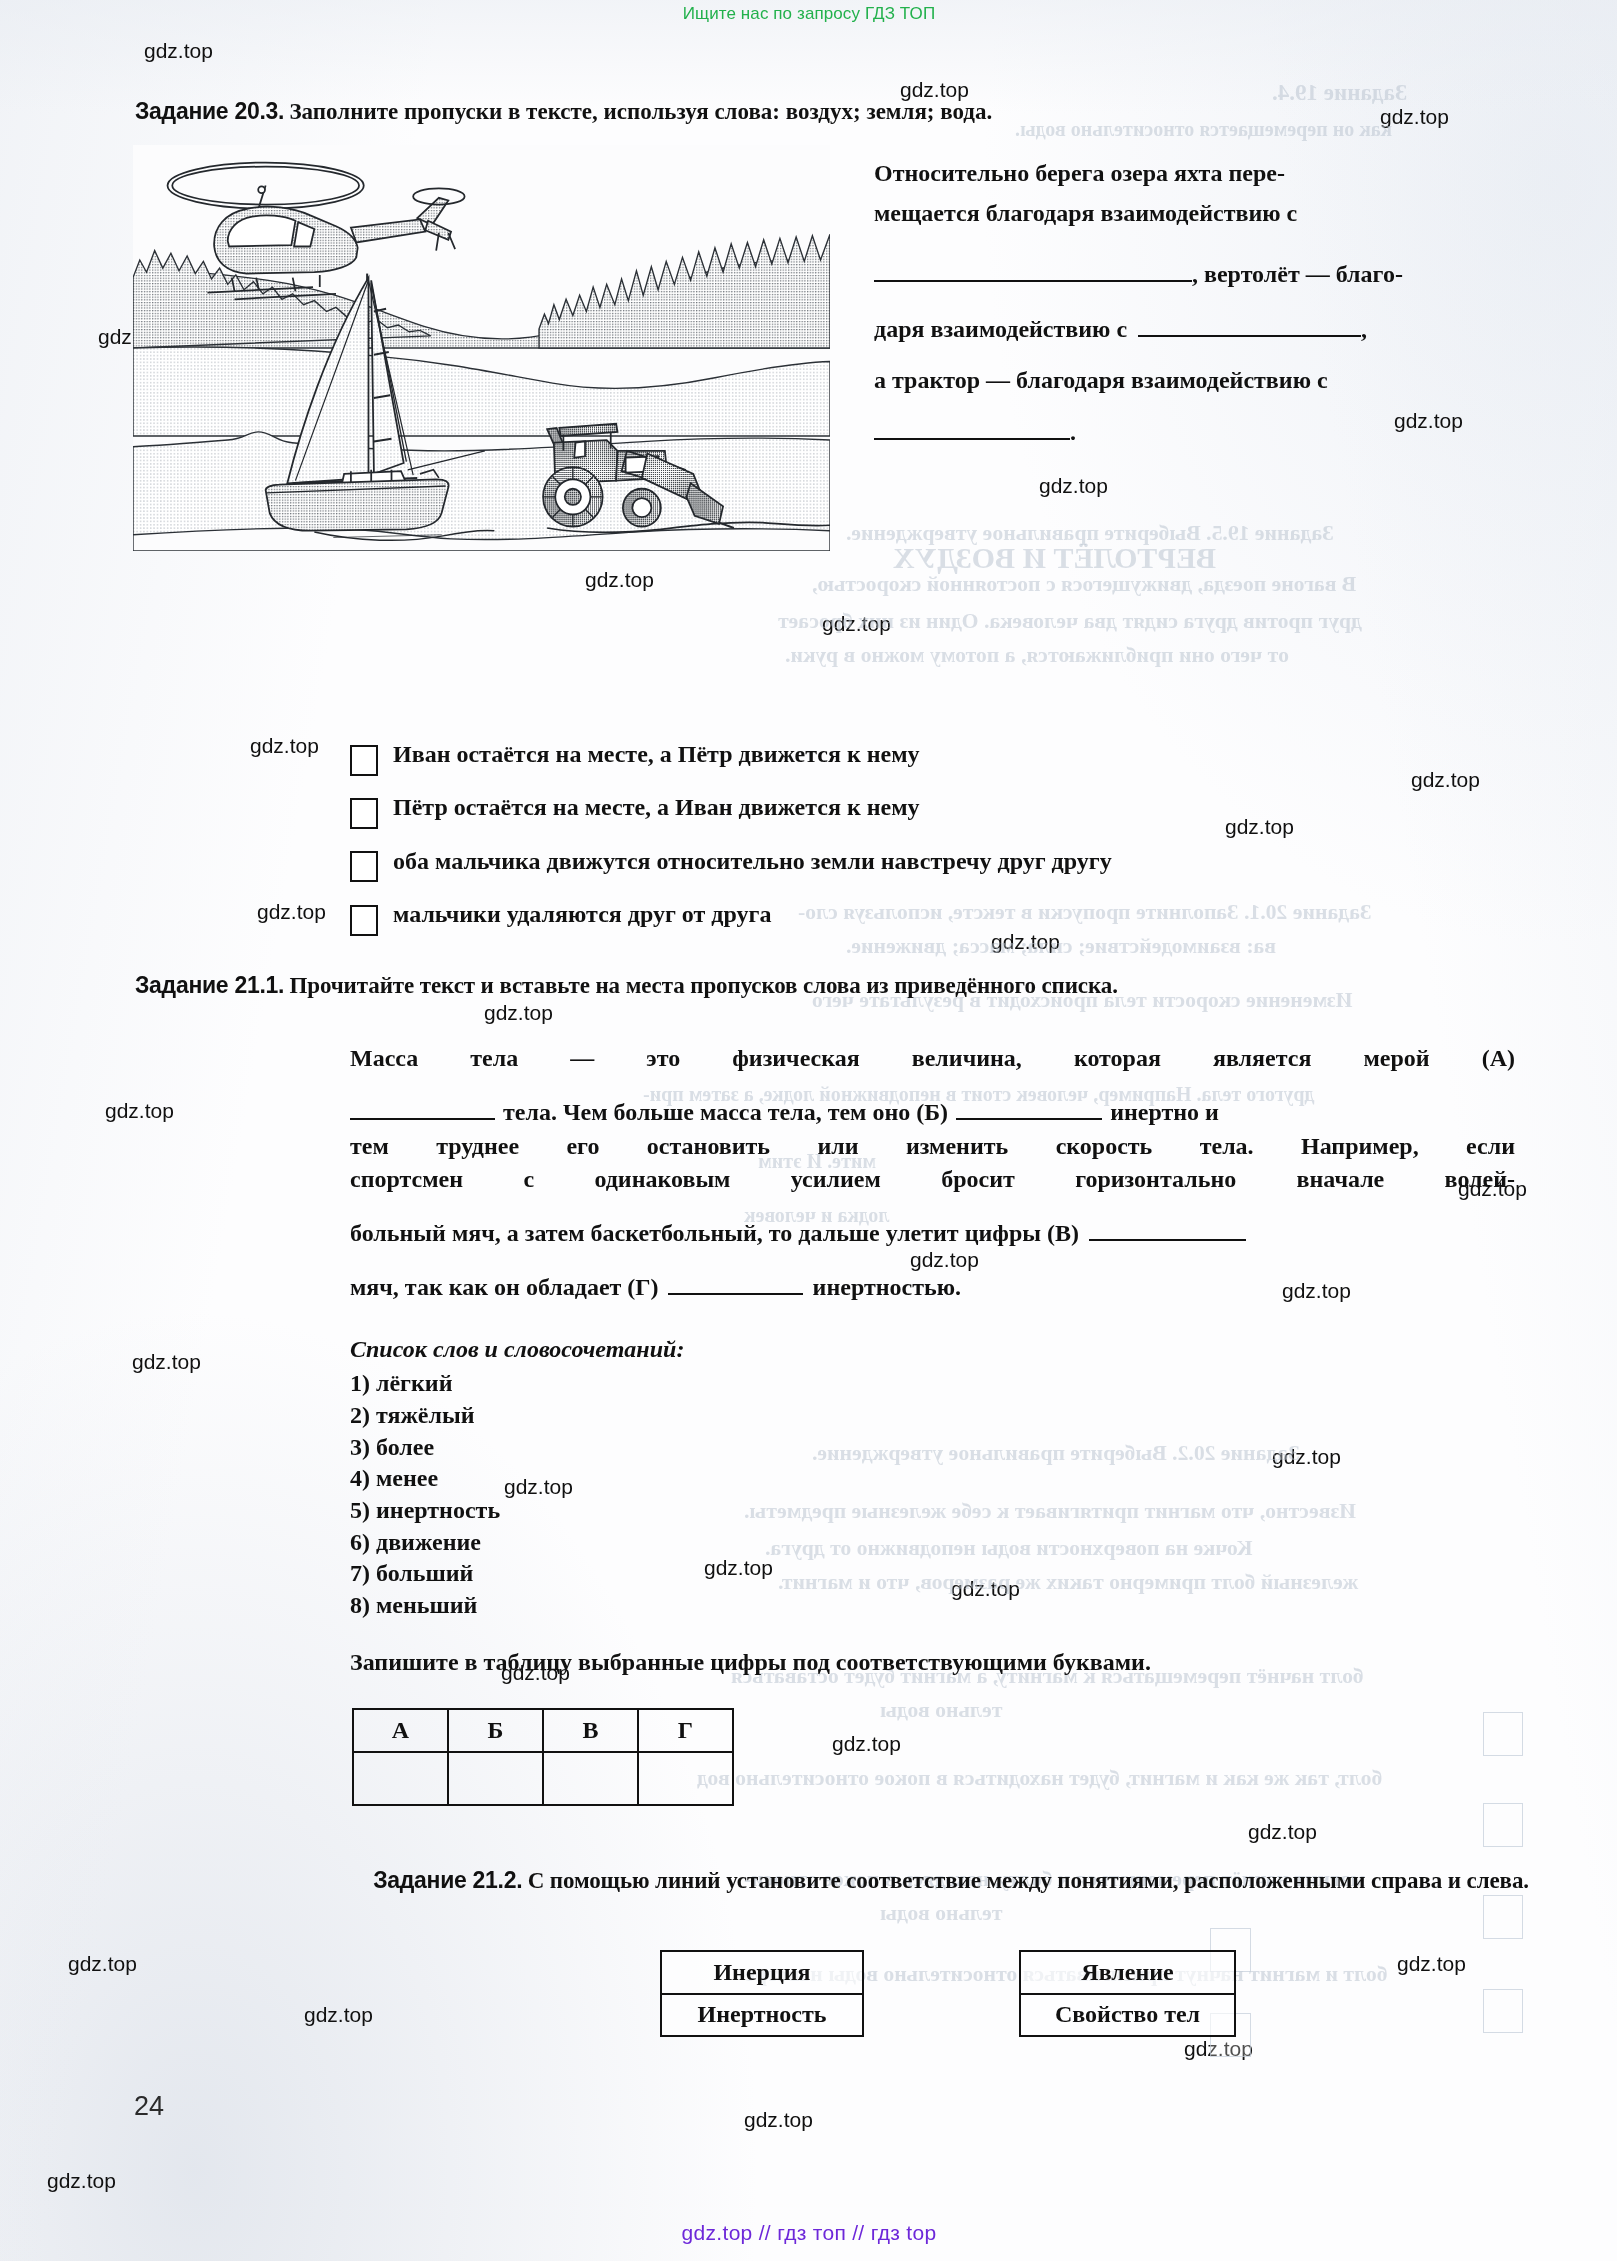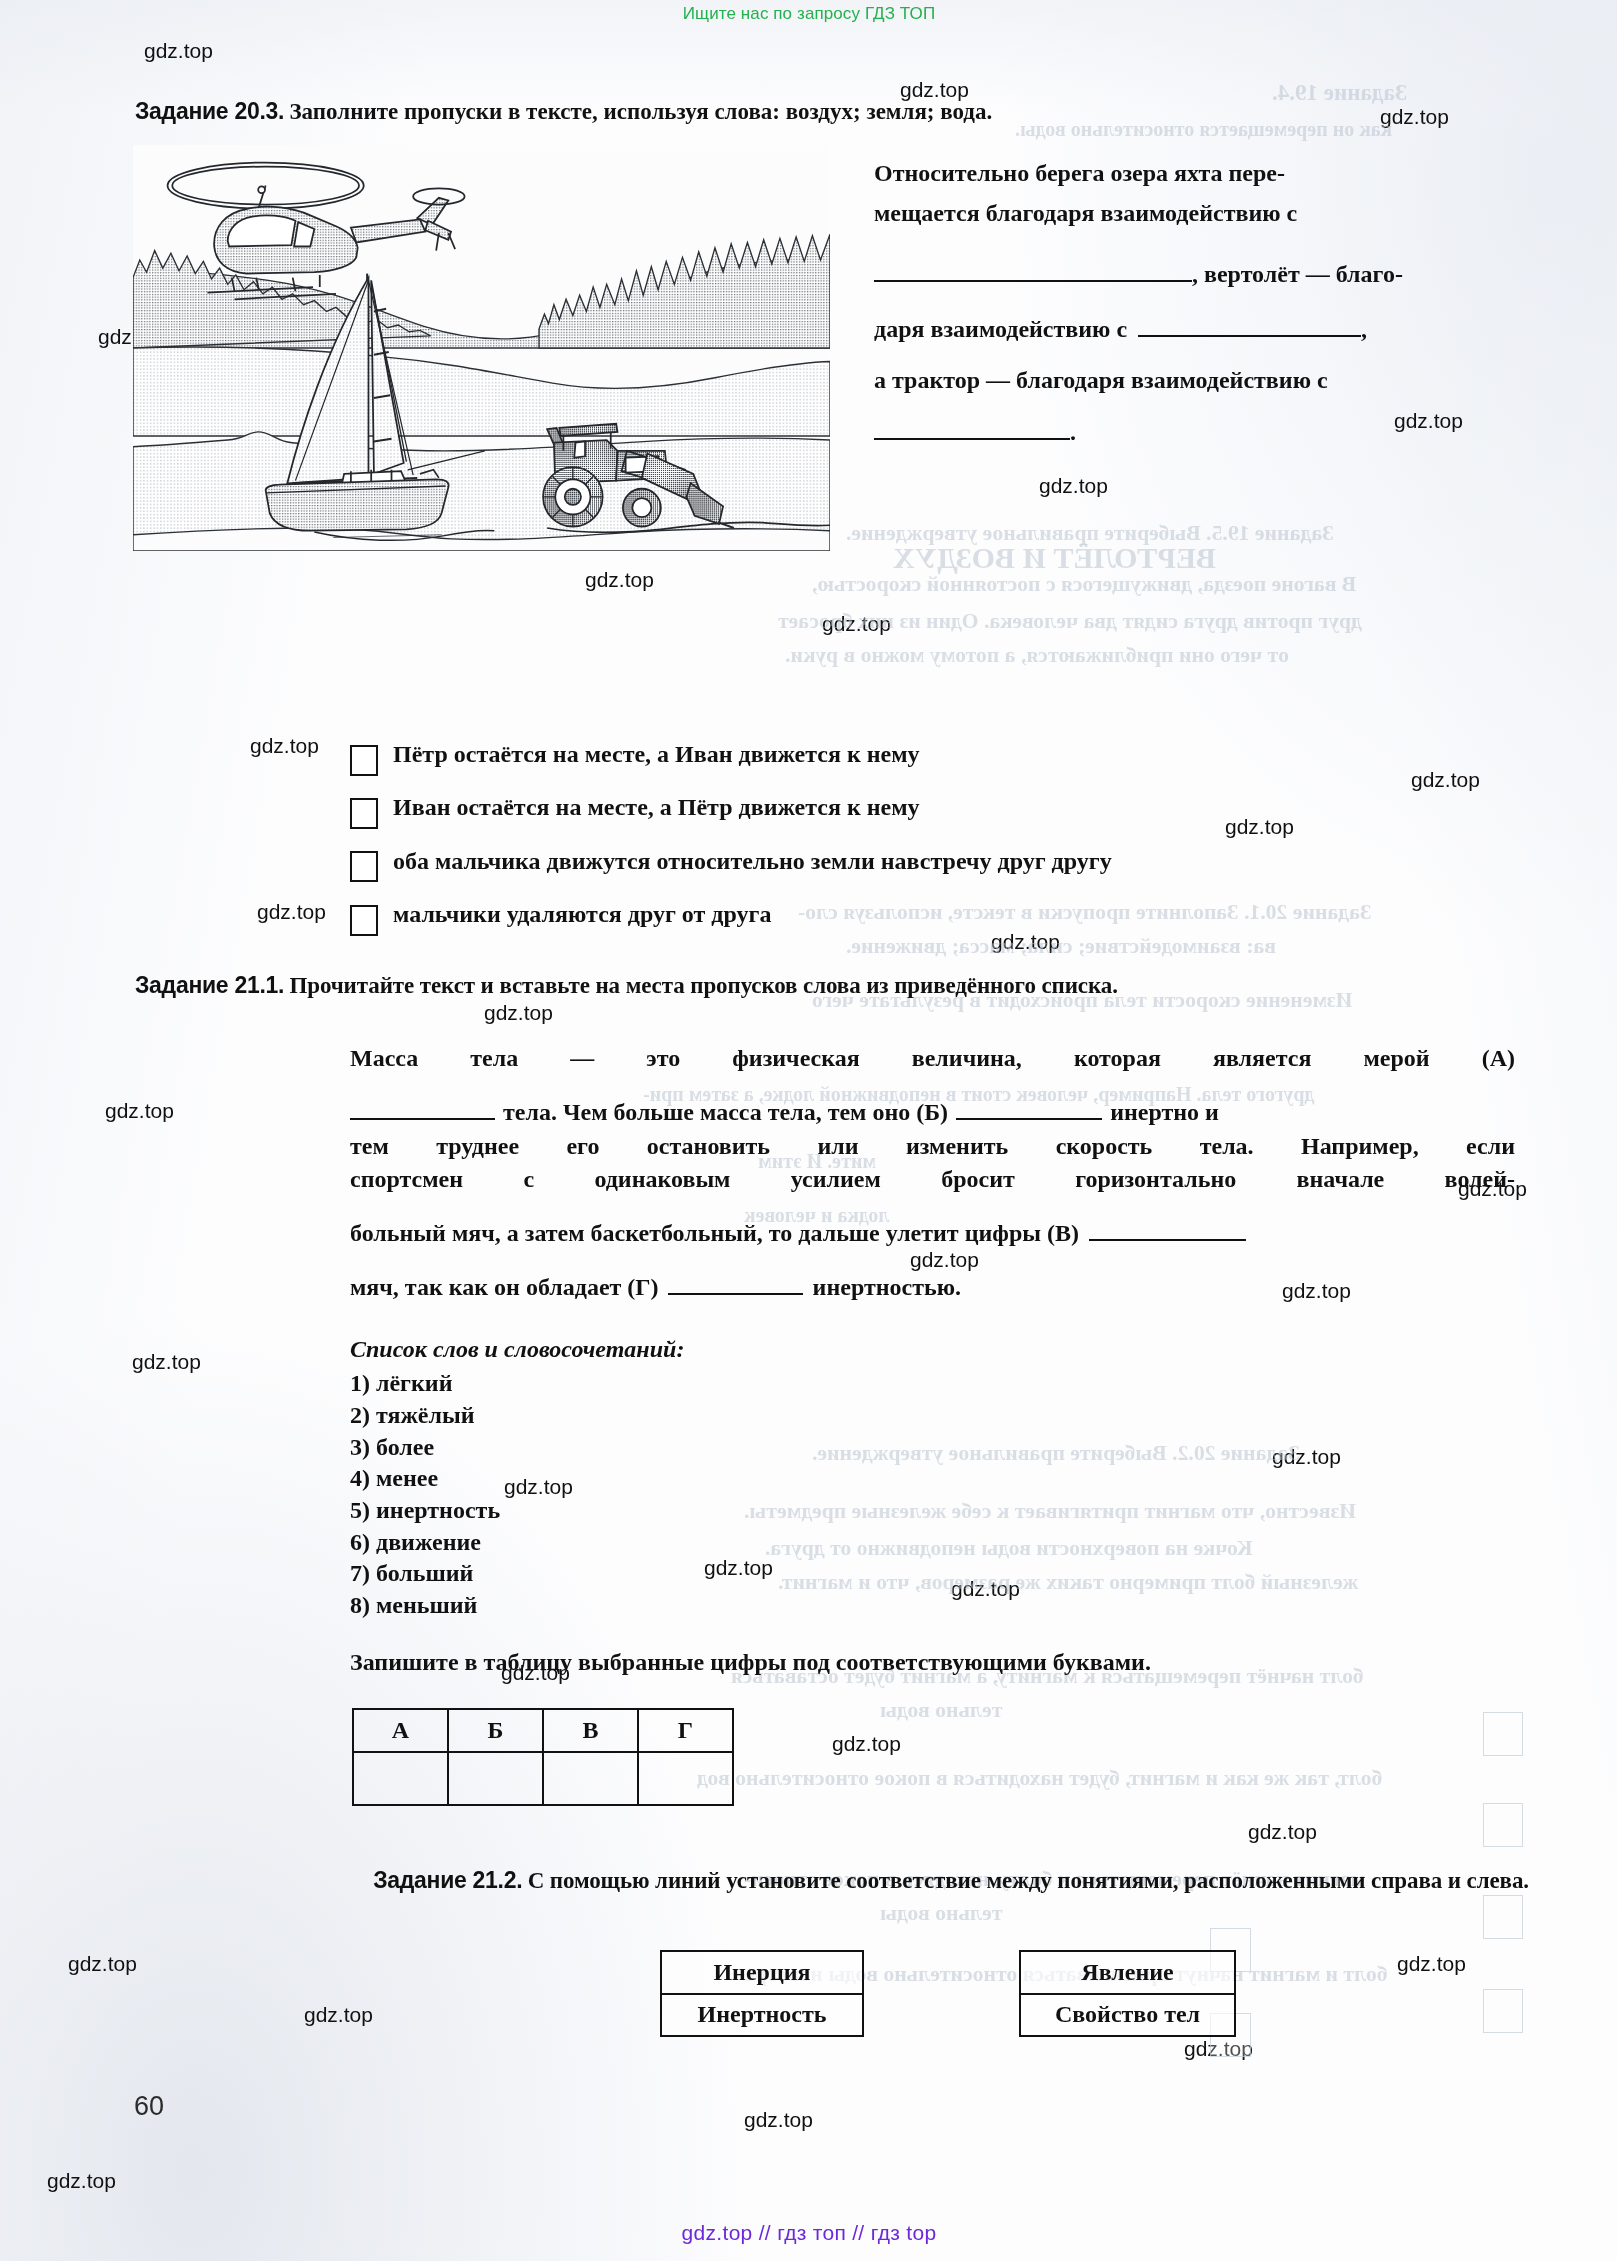--- a/index.html
+++ b/index.html
@@ -470,25 +470,25 @@
       <div class="body-text" style="font-weight:bold; white-space:nowrap;">
         <span class="blank" style="width:196px;"></span><span>.</span>
       </div>
     </div>
 
 
 
     <div style="position:absolute; left:350px; top:742px; width:1165px;">
       <div class="option-row" style="margin-bottom:19.6px;">
         <span class="checkbox"></span>
-        <span class="option-text">Пётр остаётся на месте, а Иван движется к нему</span>
+        <span class="option-text">Иван остаётся на месте, а Пётр движется к нему</span>
       </div>
       <div class="option-row" style="margin-bottom:19.6px;">
         <span class="checkbox"></span>
-        <span class="option-text">Иван остаётся на месте, а Пётр движется к нему</span>
+        <span class="option-text">Пётр остаётся на месте, а Иван движется к нему</span>
       </div>
       <div class="option-row" style="margin-bottom:19.6px;">
         <span class="checkbox"></span>
         <span class="option-text">оба мальчика движутся относительно земли навстречу друг другу</span>
       </div>
       <div class="option-row">
         <span class="checkbox"></span>
         <span class="option-text">мальчики удаляются друг от друга</span>
       </div>
     </div>
@@ -567,17 +567,17 @@
     <div style="position:absolute; left:660px; top:1950px;" class="match-box">
       <div class="match-cell" style="width:176px;">Инерция</div>
       <div class="match-cell" style="width:176px;">Инертность</div>
     </div>
 
     <div style="position:absolute; left:1019px; top:1950px;" class="match-box">
       <div class="match-cell" style="width:189px;">Явление</div>
       <div class="match-cell" style="width:189px;">Свойство тел</div>
     </div>
 
-    <div id="page-number">60</div>
+    <div id="page-number">24</div>
 
   </div>
 </div>
 
 
 </body></html>

